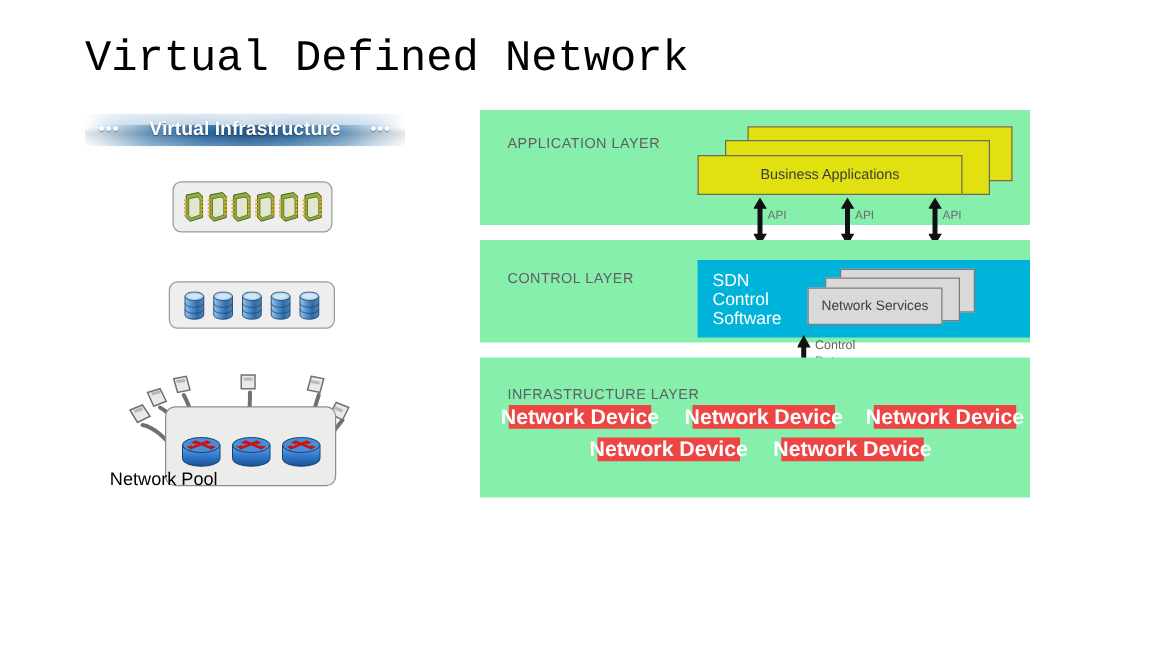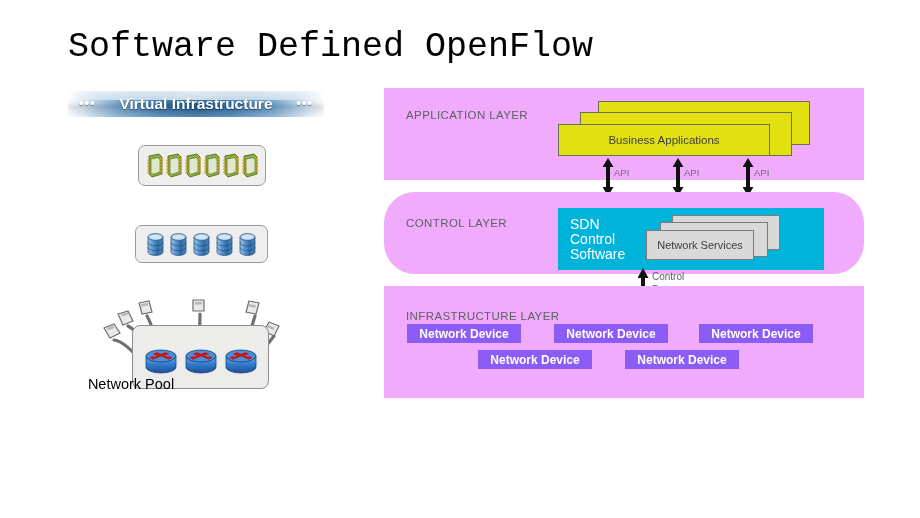--- a/index.html
+++ b/index.html
@@ -178,25 +178,24 @@
     position: absolute;
     left: 384px;
     top: 88px;
     width: 440px;
     height: 290px;
   }
   .layer-band {
     position: absolute;
     left: 0;
     width: 440px;
-    background: #f0abfc;
-    padding-left: 40px;
+    background: #86efac;
   }
   #band-application    { top: 0;   height: 92px; }
-  #band-control        { top: 104px; height: 82px; border-radius: 31px; }
+  #band-control        { top: 104px; height: 82px; }
   #band-infrastructure { top: 198px; height: 112px; }
 
   .layer-title {
     position: absolute;
     left: 22px;
     font-size: 11.5px;
     color: #5f6063;
     letter-spacing: 0.4px;
     white-space: nowrap;
   }
@@ -288,40 +287,40 @@
     top: 2px;
     font-size: 10px;
     line-height: 13px;
     color: #5f6063;
     white-space: pre-line;
   }
 
   
   .net-dev {
     position: absolute;
-    background: #8b5cf6;
+    background: #ef4444;
     color: #ffffff;
-    font-size: 12px;
+    font-size: 17px;
     font-weight: bold;
     display: flex;
     align-items: center;
     justify-content: center;
     white-space: nowrap;
     box-sizing: border-box;
   }
   #netdev-1 { left:  23px; top: 236px; width: 114px; height: 19px; }
   #netdev-2 { left: 170px; top: 236px; width: 114px; height: 19px; }
   #netdev-3 { left: 315px; top: 236px; width: 114px; height: 19px; }
   #netdev-4 { left:  94px; top: 262px; width: 114px; height: 19px; }
   #netdev-5 { left: 241px; top: 262px; width: 114px; height: 19px; }
 </style>
 </head>
 <body>
 
-<div id="slide-title">Software Defined OpenFlow</div>
+<div id="slide-title">Virtual Defined Network</div>
 
 <div id="left-panel">
 
   <div id="vi-banner">
     <div id="vi-banner-bar"></div>
     <div id="vi-banner-sheen"></div>
     <div id="vi-dots-left" class="vi-dots">•••</div>
     <div id="vi-banner-text">Virtual Infrastructure</div>
     <div id="vi-dots-right" class="vi-dots">•••</div>
   </div>

